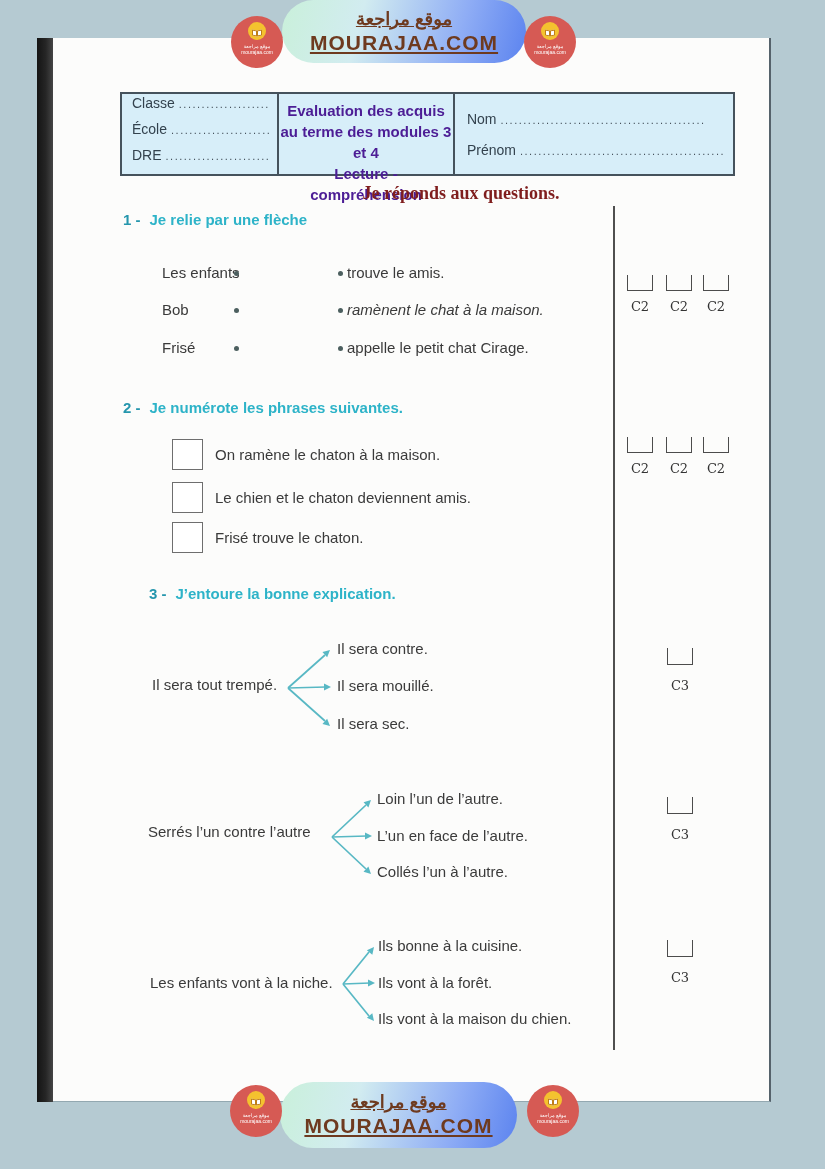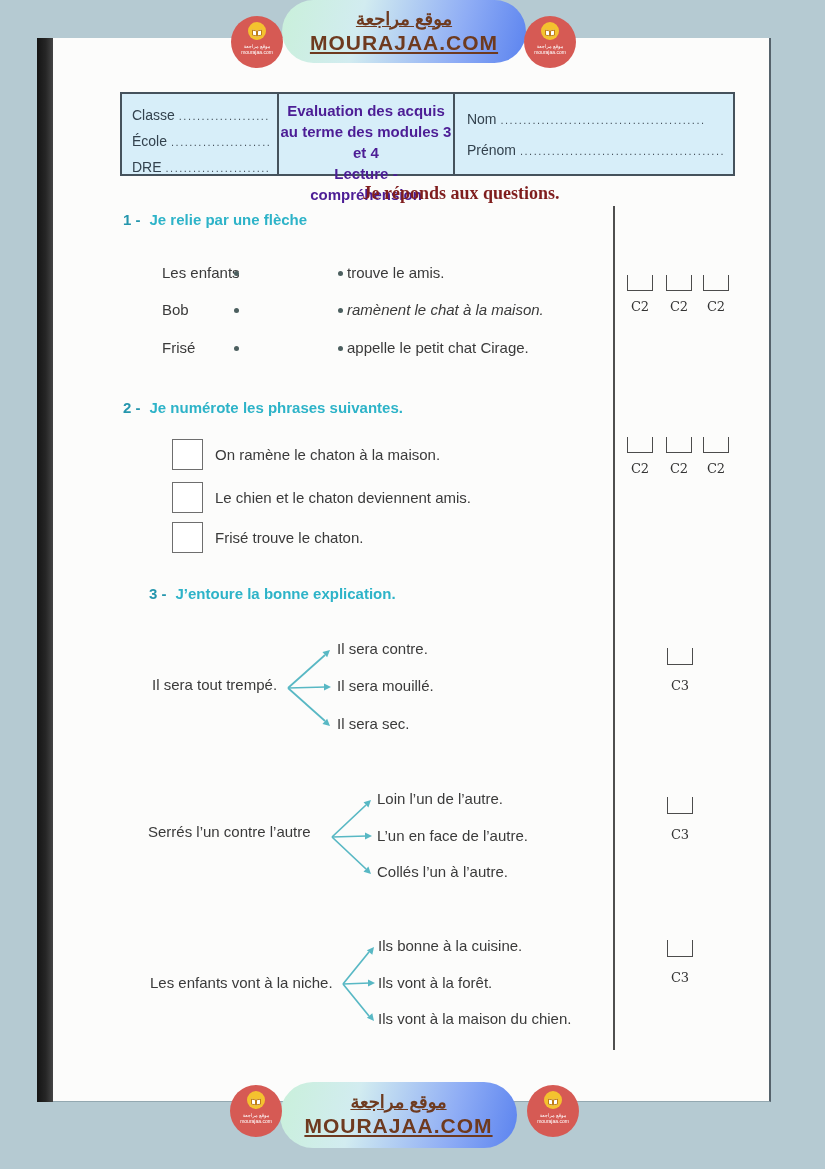--- a/index.html
+++ b/index.html
@@ -28,21 +28,21 @@
   .badge .bk { display:flex; }
   .badge .bk i { display:block; width:5px; height:6px; background:#fff; border:0.5px solid #c07f18; }
   .badge .bk i:first-child { transform:skewY(10deg); }
   .badge .bk i:last-child  { transform:skewY(-10deg); }
   .badge .t1 { font-size:5px; color:#ffffff; margin-top:3px; line-height:6px; }
   .badge .t2 { font-size:5px; color:#ffffff; line-height:6px; }
 
   
   .htable { position:absolute; left:67px; top:54px; width:615px; height:84px;
             background:#d7eef9; border:2px solid #45525c; display:flex; }
-  .hc-left { width:157px; border-right:2px solid #45525c; padding:13px 8px 0 10px; }
+  .hc-left { width:157px; border-right:2px solid #45525c; padding:1px 8px 0 10px; }
   .hc-center { width:273px; border-right:2px solid #45525c; text-align:center; padding-top:6px;
                font-weight:bold; font-size:15px; color:#4c1d95; line-height:21px; }
   .hc-right { flex:1; padding:17px 8px 0 12px; }
   .hfield { display:flex; align-items:baseline; height:26px; font-size:14px; color:#33424e; }
   .hc-right .hfield { height:31px; }
   .hfield .lab { margin-right:4px; white-space:nowrap; }
   .hfield .dots { flex:1; overflow:hidden; white-space:nowrap; font-size:11px;
                   letter-spacing:1.5px; color:#46525c; }
 
   .title { position:absolute; left:0; top:145px; width:816px; text-align:center;

